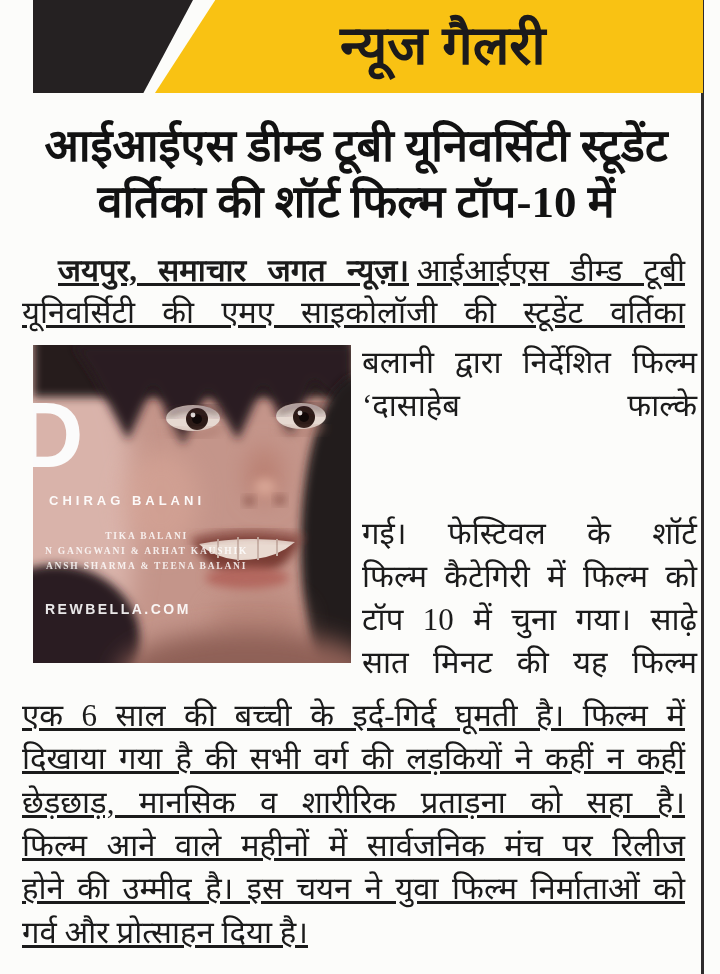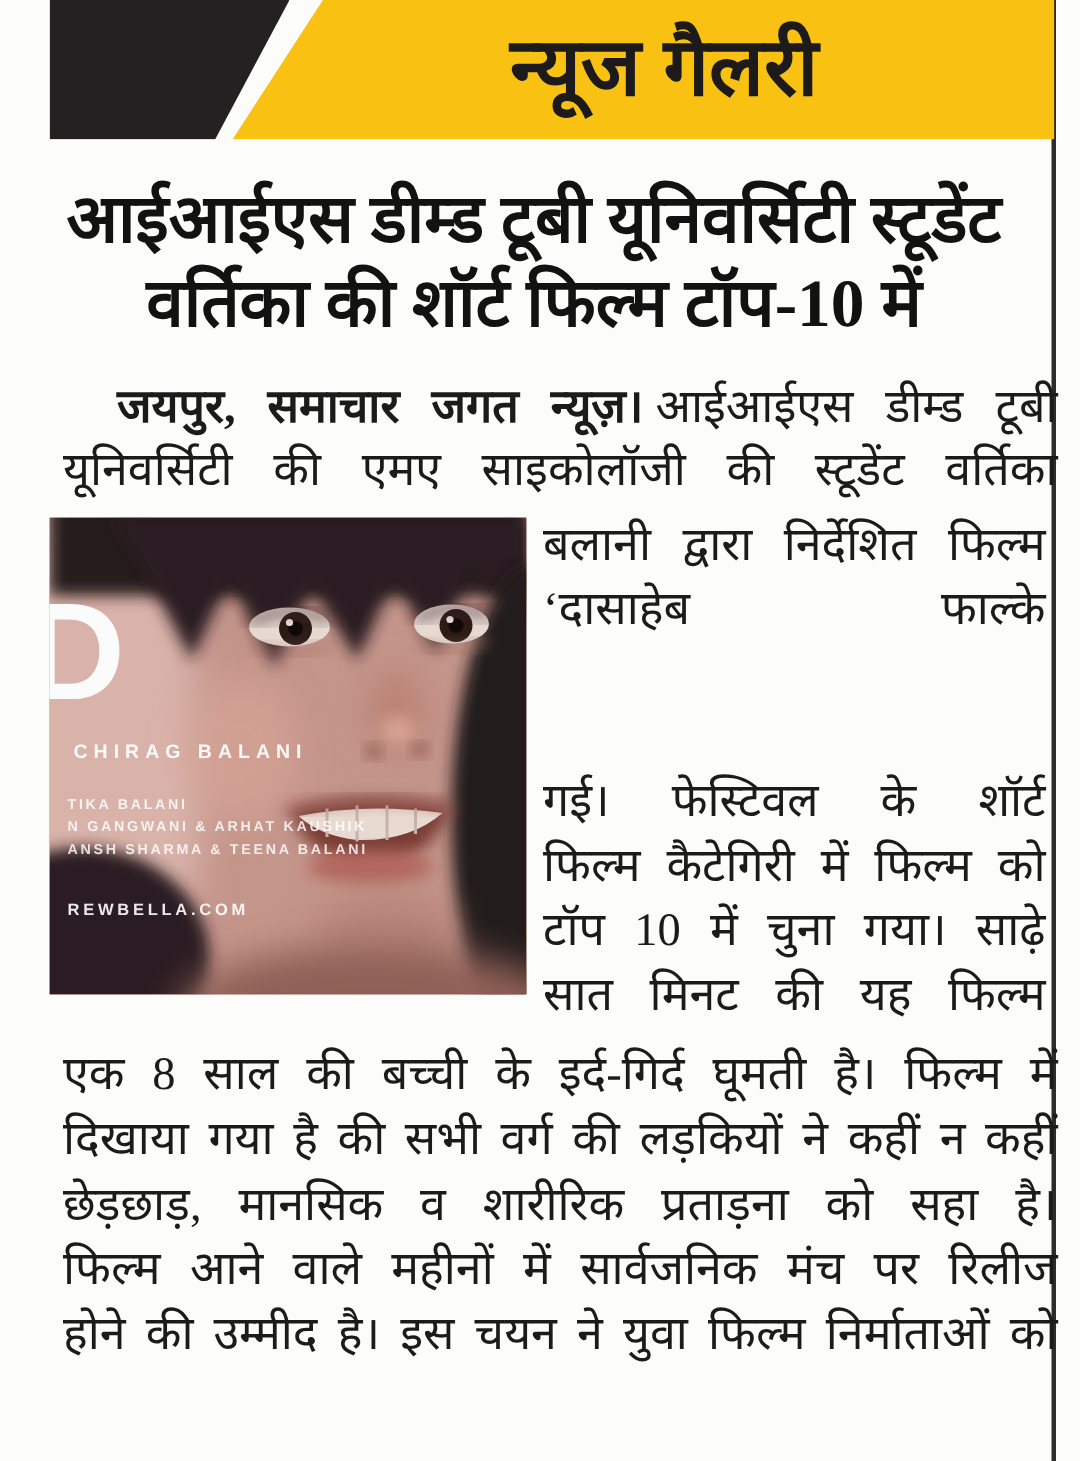--- a/index.html
+++ b/index.html
@@ -39,21 +39,21 @@
     color:#121212;
   }
 
   
   .line{
     position:absolute;
     font-size:31px;line-height:43px;height:46px;
     text-align:justify;color:#1b1b1b;
   }
   .j{text-align-last:justify;}
-  .full{left:42px;width:663px;}
+  .full{left:22px;width:663px;text-decoration:underline;}
   .col{left:362px;width:335px;}
   .indent{text-indent:36px;}
   .bold{font-weight:700;margin-right:8px;}
 
   
   .photo{
     position:absolute;left:33px;top:345px;width:318px;height:318px;
     overflow:hidden;background:#c4958a;
   }
   .photo svg{position:absolute;left:0;top:0;}
@@ -63,28 +63,28 @@
     font-weight:800;font-size:92px;line-height:1;color:#fbfbfb;
   }
   .credit-title{
     position:absolute;left:16px;top:148px;
     font-family:"Liberation Sans","DejaVu Sans",sans-serif;
     font-weight:700;font-size:13px;letter-spacing:4px;
     color:rgba(255,255,255,.93);white-space:nowrap;
   }
   .credits{
     position:absolute;left:12px;top:184px;
-    font-family:Liberation Sans, sans-serif;
+    font-family:Liberation Serif, serif;
     font-weight:600;font-size:9.5px;letter-spacing:1.8px;line-height:15px;
-    color:rgba(255,255,255,.82);white-space:nowrap;
+    color:rgba(255,255,255,.82);white-space:nowrap;text-align:center;
   }
   .website{
     position:absolute;left:12px;top:256px;
     font-family:"Liberation Sans","DejaVu Sans",sans-serif;
-    font-weight:700;font-size:11px;letter-spacing:2.5px;
+    font-weight:700;font-size:14px;letter-spacing:2.5px;
     color:rgba(255,255,255,.9);white-space:nowrap;
   }
 </style>
 </head>
 <body>
 
 <div class="page">
 
   <div class="rule-right"></div>
 
@@ -166,19 +166,20 @@
   </div>
   <div class="line col j" style="top:341px">बलानी द्वारा निर्देशित फिल्म</div>
 
   <div class="line full j" style="top:291px">यूनिवर्सिटी की एमए साइकोलॉजी की स्टूडेंट वर्तिका</div>
   <div class="line col j" style="top:384px">‘दासाहेब फाल्के</div>
   <div class="line col j" style="top:512px">गई। फेस्टिवल के शॉर्ट</div>
   <div class="line col j" style="top:555px">फिल्म कैटेगिरी में फिल्म को</div>
   <div class="line col j" style="top:598px">टॉप 10 में चुना गया। साढ़े</div>
   <div class="line col j" style="top:641px">सात मिनट की यह फिल्म</div>
 
-  <div class="line full j" style="top:694px">एक 8 साल की बच्ची के इर्द-गिर्द घूमती है। फिल्म में</div>
+  <div class="line full j" style="top:694px">एक 6 साल की बच्ची के इर्द-गिर्द घूमती है। फिल्म में</div>
   <div class="line full j" style="top:737px">दिखाया गया है की सभी वर्ग की लड़कियों ने कहीं न कहीं</div>
   <div class="line full j" style="top:781px">छेड़छाड़, मानसिक व शारीरिक प्रताड़ना को सहा है।</div>
   <div class="line full j" style="top:867px">होने की उम्मीद है। इस चयन ने युवा फिल्म निर्माताओं को</div>
   <div class="line full j" style="top:824px">फिल्म आने वाले महीनों में सार्वजनिक मंच पर रिलीज</div>
+  <div class="line full" style="top:911px">गर्व और प्रोत्साहन दिया है।</div>
 
 </div>
 
 </body></html>

